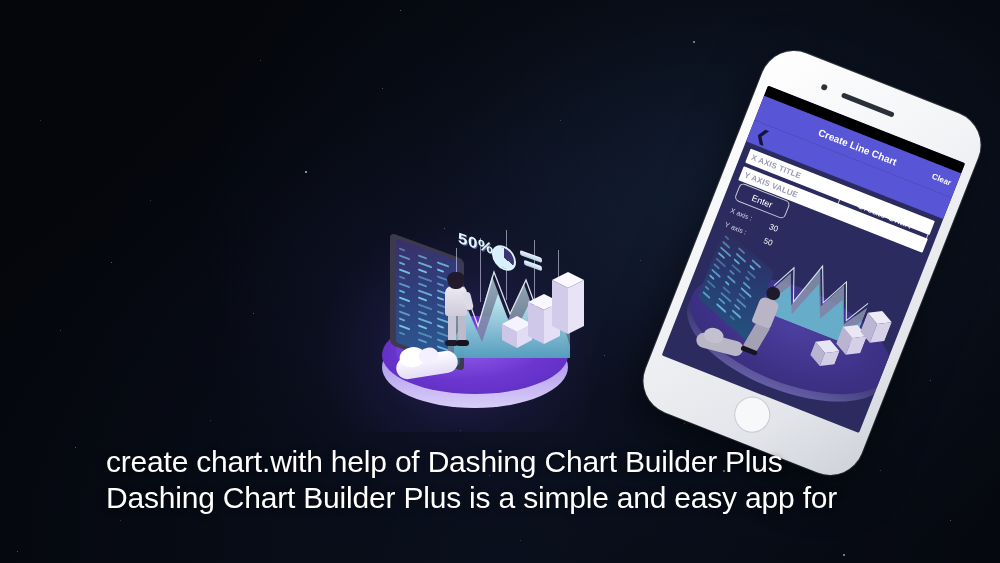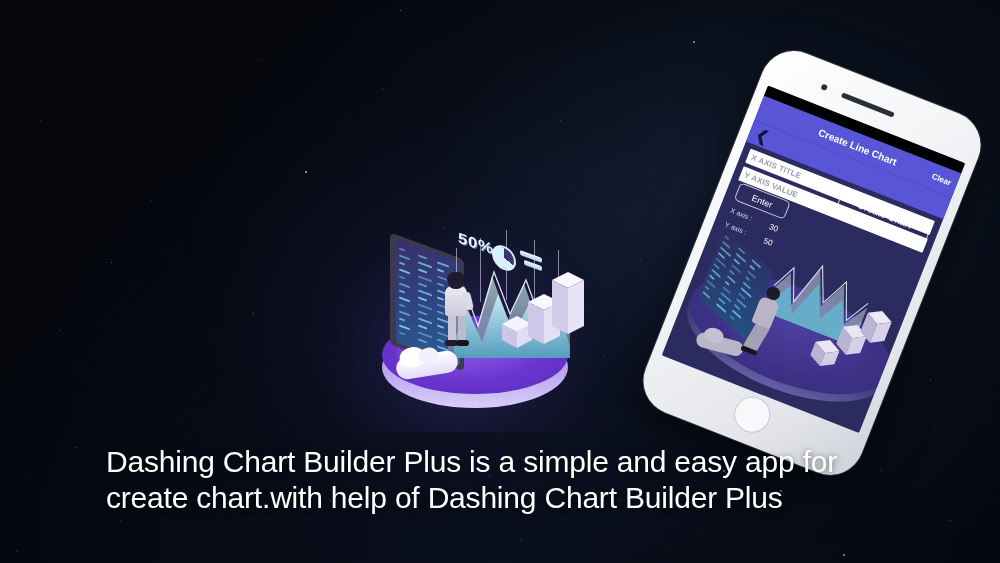--- a/index.html
+++ b/index.html
@@ -502,17 +502,17 @@
           <div class="mini-p-legs"></div>
           <div class="mini-p-shoe"></div>
           <div class="mini-p-body"></div>
           <div class="mini-p-head"></div>
         </div>
       </div>
     </div>
   </div>
 
   <div id="caption">
+    <div>create chart.with help of Dashing Chart Builder Plus</div>
     <div>Dashing Chart Builder Plus is a simple and easy app for</div>
-    <div>create chart.with help of Dashing Chart Builder Plus</div>
   </div>
 
 </div>
 
 </body></html>

